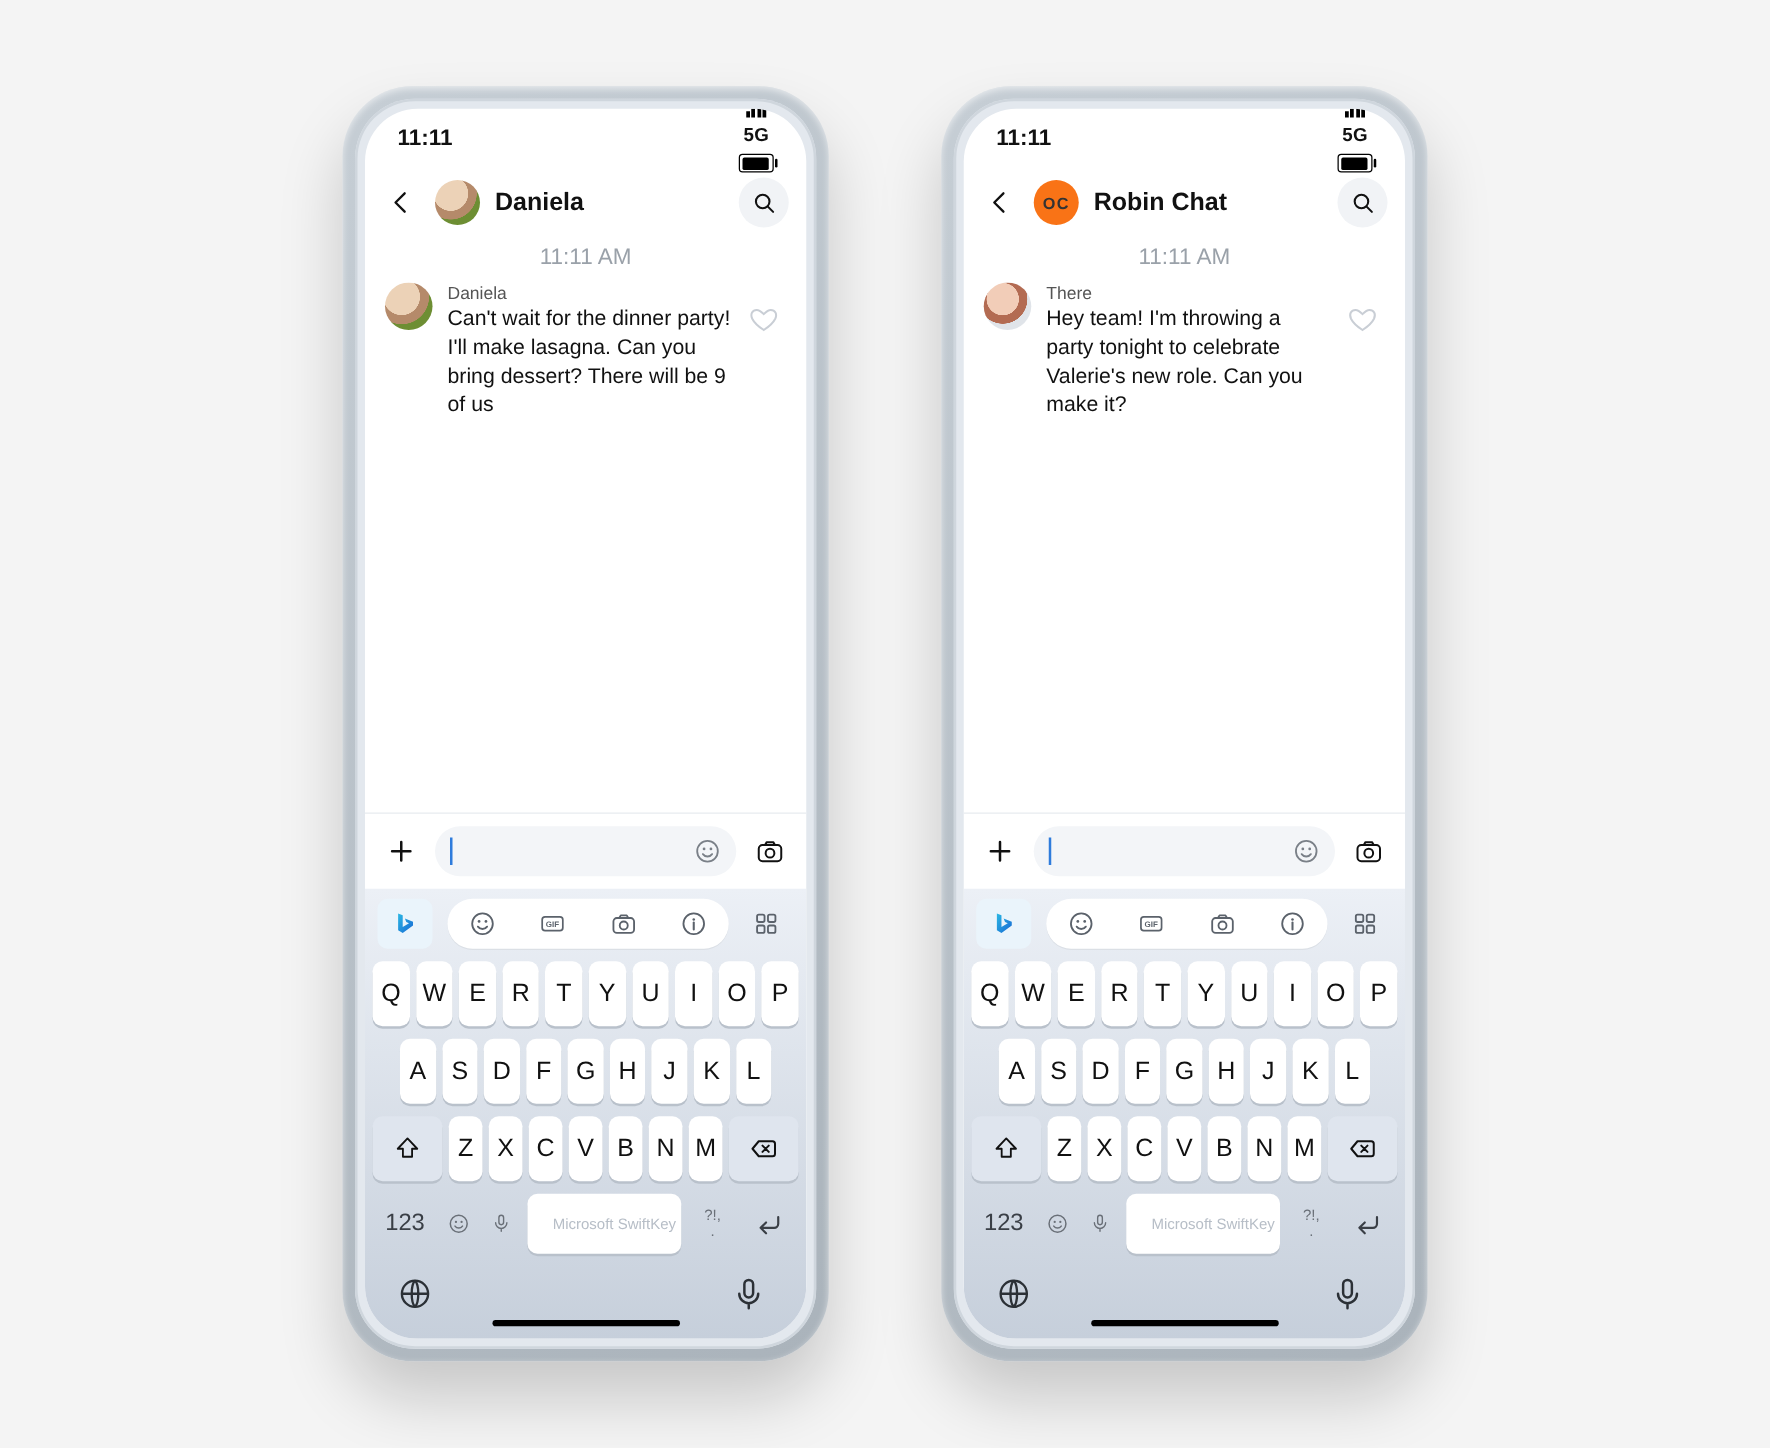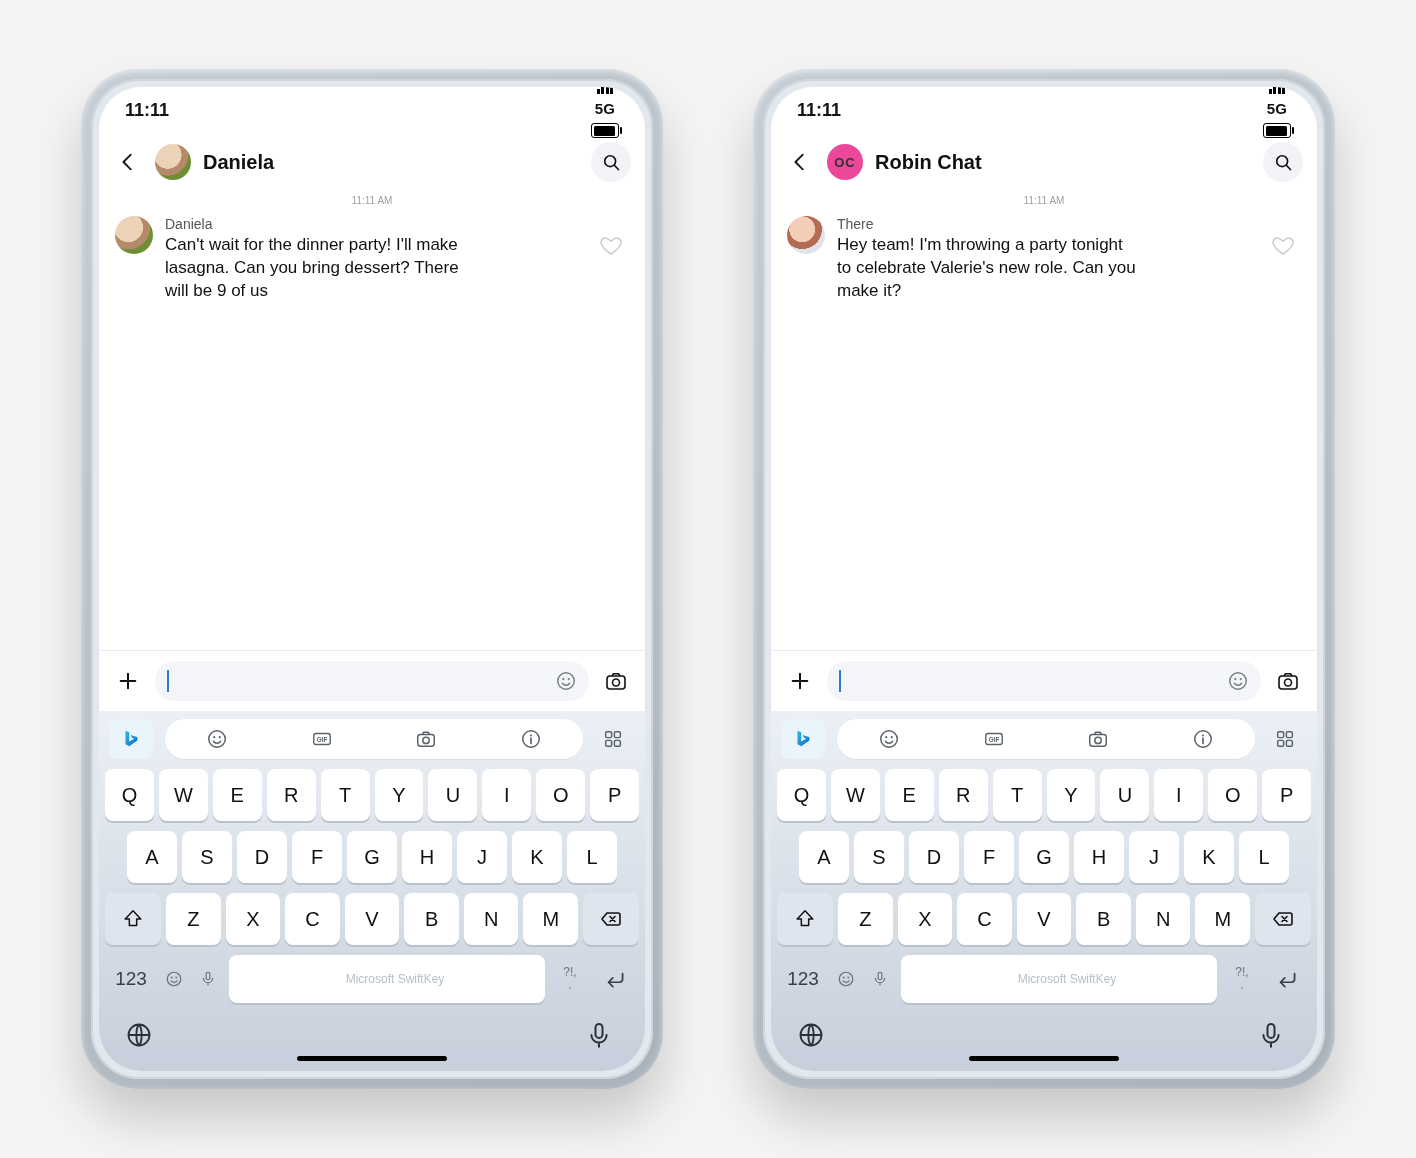--- a/index.html
+++ b/index.html
@@ -11,21 +11,21 @@
     --divider:#e8ebef;
     --kbg1:#ecf0f6;
     --kbg2:#c6cfdb;
     --key:#ffffff;
     --keyshadow:#b9c1cb;
     --accent:#2f7cdc;
   }
   html,body{margin:0;padding:0;background:#f4f4f4;font-family:-apple-system,Segoe UI,Helvetica,Arial,sans-serif;color:var(--text);}
   .stage{width:1416px;height:1158px;display:flex;align-items:center;justify-content:center;gap:90px;}
   .phone{
-    width:582px;height:1020px;border-radius:56px;
+    width:389px;height:1020px;border-radius:56px;
     background:linear-gradient(145deg,#c6ced5,#aab3bb);
     padding:10px;box-sizing:border-box;
     box-shadow:0 30px 50px rgba(0,0,0,.18), inset 0 2px 6px rgba(255,255,255,.6);
     position:relative;
   }
   .phone-inner{
     width:100%;height:100%;border-radius:48px;
     background:#e3e8ee;padding:8px;box-sizing:border-box;
     box-shadow:inset 0 0 0 2px #cfd6dd;
   }
@@ -44,24 +44,24 @@
   .bars i:nth-child(4){height:11px}
   .battery{width:26px;height:13px;border:1.5px solid #000;border-radius:3px;position:relative;display:inline-block;}
   .battery::after{content:"";position:absolute;right:-4px;top:3px;width:2.5px;height:7px;background:#000;border-radius:1px;}
   .battery i{position:absolute;left:1.5px;top:1.5px;bottom:1.5px;right:3px;background:#000;border-radius:1.5px;}
   
   .chathdr{height:58px;display:flex;align-items:center;padding:0 14px;gap:12px;}
   .back{width:30px;height:30px;display:flex;align-items:center;justify-content:center;cursor:pointer;}
   .avatar{width:36px;height:36px;border-radius:50%;overflow:hidden;flex:none;}
   .avatar.daniela{background:radial-gradient(circle at 35% 30%,#ecd2b7 0 40%,#b58a6a 41% 60%,#6d8e33 61% 100%);}
   .avatar.robin{background:radial-gradient(circle at 40% 35%,#f2cdb8 0 38%,#b36b52 39% 58%,#e0e4e9 59% 100%);}
-  .avatar.oc{background:#ec4899;display:flex;align-items:center;justify-content:center;font-size:13px;font-weight:700;color:#333;letter-spacing:1px;}
+  .avatar.oc{background:#f97316;display:flex;align-items:center;justify-content:center;font-size:13px;font-weight:700;color:#333;letter-spacing:1px;}
   .chatname{font-weight:800;font-size:20px;flex:1;}
   .search{width:40px;height:40px;border-radius:50%;background:#f1f3f6;display:flex;align-items:center;justify-content:center;cursor:pointer;}
-  .timestamp{text-align:center;color:var(--muted);font-size:10px;padding:4px 0 10px;}
+  .timestamp{text-align:center;color:var(--muted);font-size:18px;padding:4px 0 10px;}
   
   .msg-area{flex:1;overflow:hidden;padding:0 8px;}
   .msg{display:flex;gap:12px;padding:0 8px;}
   .msg .avatar{width:38px;height:38px;}
   .msg-body{flex:1;}
   .msg-sender{font-size:14px;color:#555;margin-bottom:2px;}
   .msg-text{font-size:17px;line-height:1.35;color:#111;max-width:300px;}
   .heart{width:30px;height:30px;color:#c9ced5;margin-top:18px;}
   
   .inputrow{height:60px;border-top:1px solid var(--divider);display:flex;align-items:center;padding:0 14px;gap:12px;}

